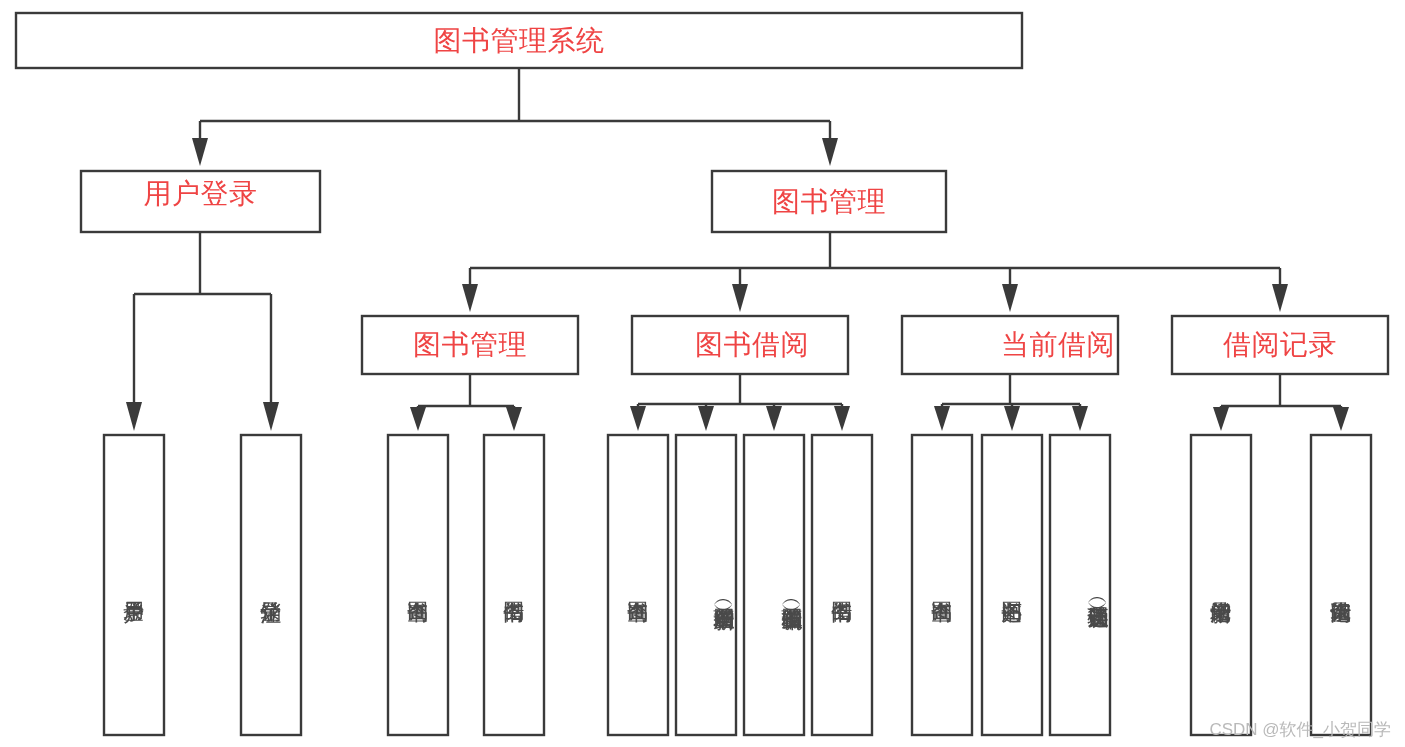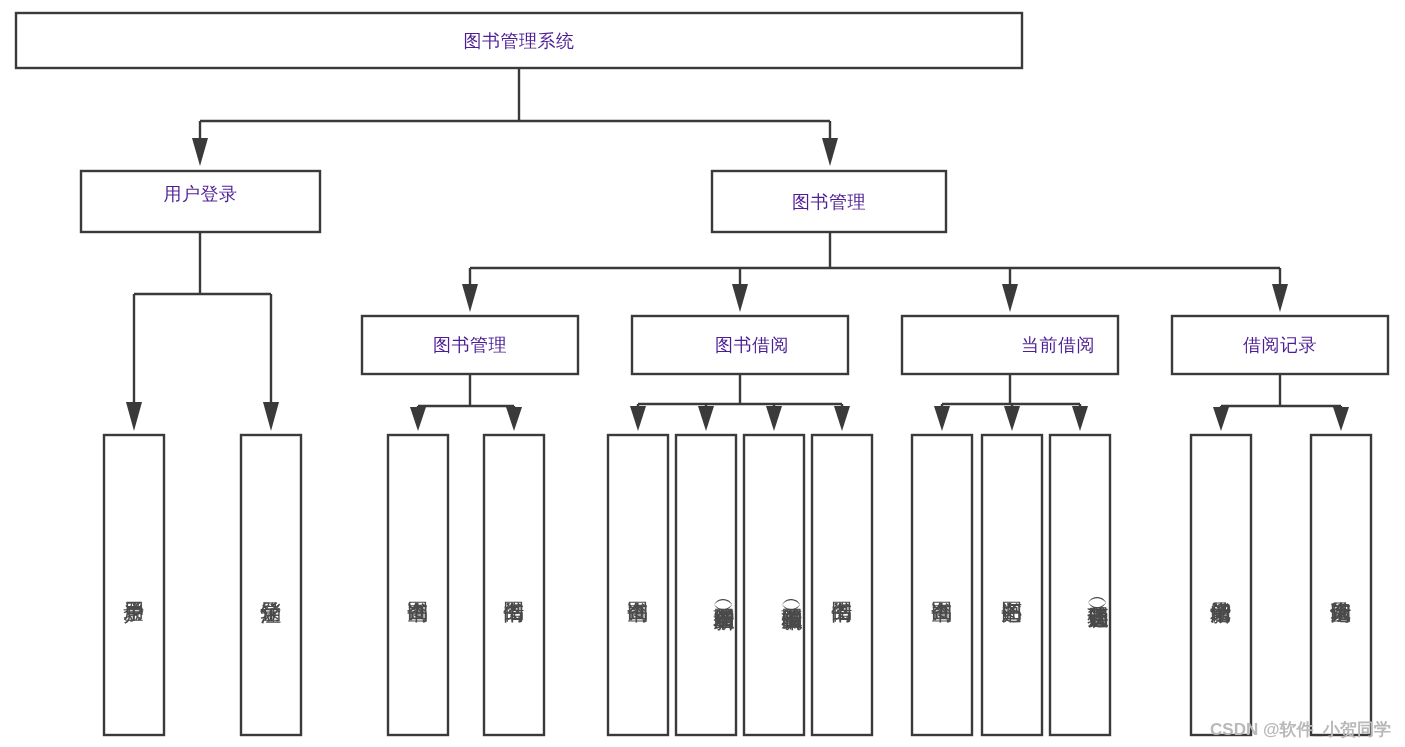--- a/index.html
+++ b/index.html
@@ -39,22 +39,22 @@
   }
   .arrow-head {
     fill: #3a3a3a;
     stroke: none;
   }
   .node-label-h {
     position: absolute;
     display: flex;
     align-items: center;
     justify-content: center;
-    color: #4c1d95;
-    font-size: 18px;
+    color: #ef4444;
+    font-size: 28px;
     letter-spacing: 0.5px;
     white-space: nowrap;
     font-family: Liberation Mono, monospace;
   }
   .node-label-v {
     position: absolute;
     display: flex;
     align-items: center;
     justify-content: center;
     color: #4a4a4a;
@@ -66,21 +66,20 @@
     font-family: "Liberation Sans", "DejaVu Sans", sans-serif;
   }
   .watermark {
     position: absolute;
     right: 14px;
     bottom: 6px;
     font-size: 17px;
     color: #b9b9b9;
     white-space: nowrap;
     font-family: "Liberation Sans", "DejaVu Sans", sans-serif;
-    font-weight: bold;
   }
 </style>
 </head>
 <body>
 
 <div id="diagram-root">
 
   <svg id="tree-svg" viewBox="0 0 1405 747">
 
     <rect class="node-box" x="16" y="13" width="1006" height="55"></rect>

